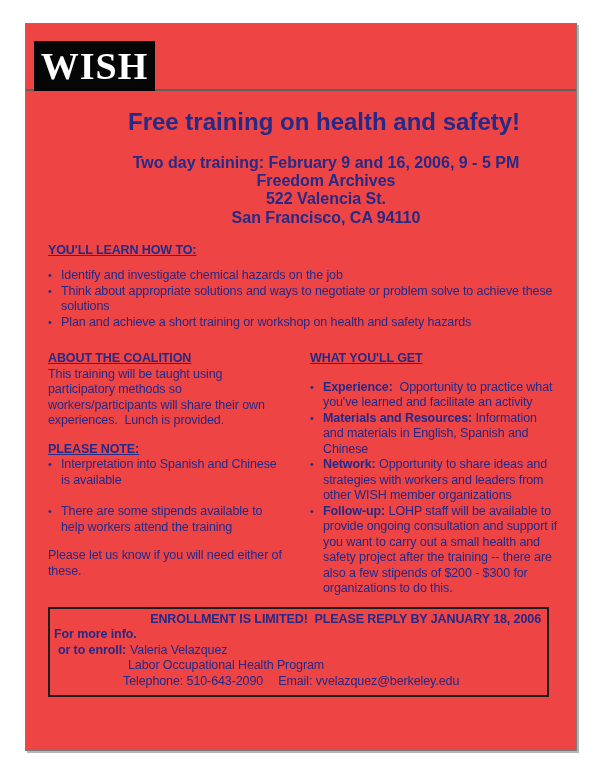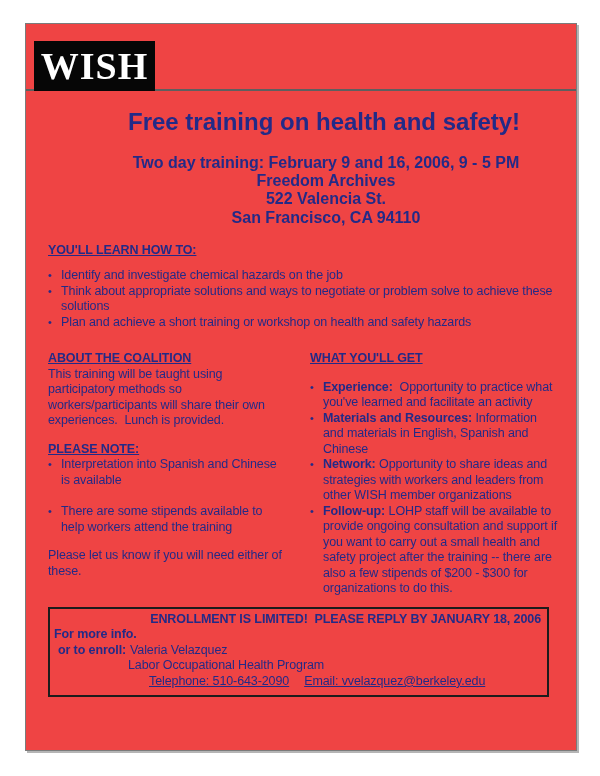--- a/index.html
+++ b/index.html
@@ -106,21 +106,21 @@
     padding: 3px 5px 6px 4px;
   }
   .enroll-headline {
     font-weight: bold;
     text-align: right;
     padding-right: 1px;
   }
   .enroll-row b { font-weight: bold; }
   .lbl-inline { display: inline-block; min-width: 76px; text-align: center; }
   .indent-org { margin-left: 74px; }
-  .indent-tel { margin-left: 95px; text-decoration: underline; }
+  .indent-tel { margin-left: 69px; }
   .tel-gap { display: inline-block; width: 15px; }
 </style>
 </head>
 <body>
 
 <div class="page">
 
   <div class="header">
     <div class="logo-box">
         <span>WISH</span>

